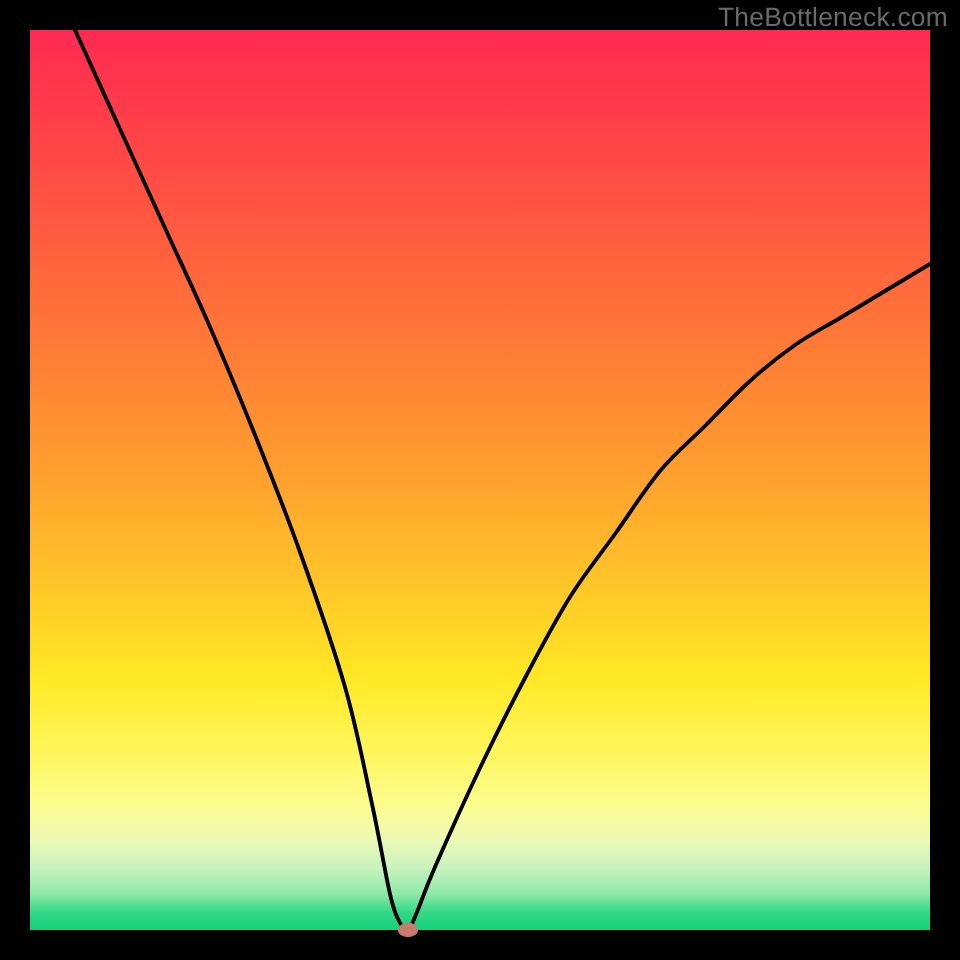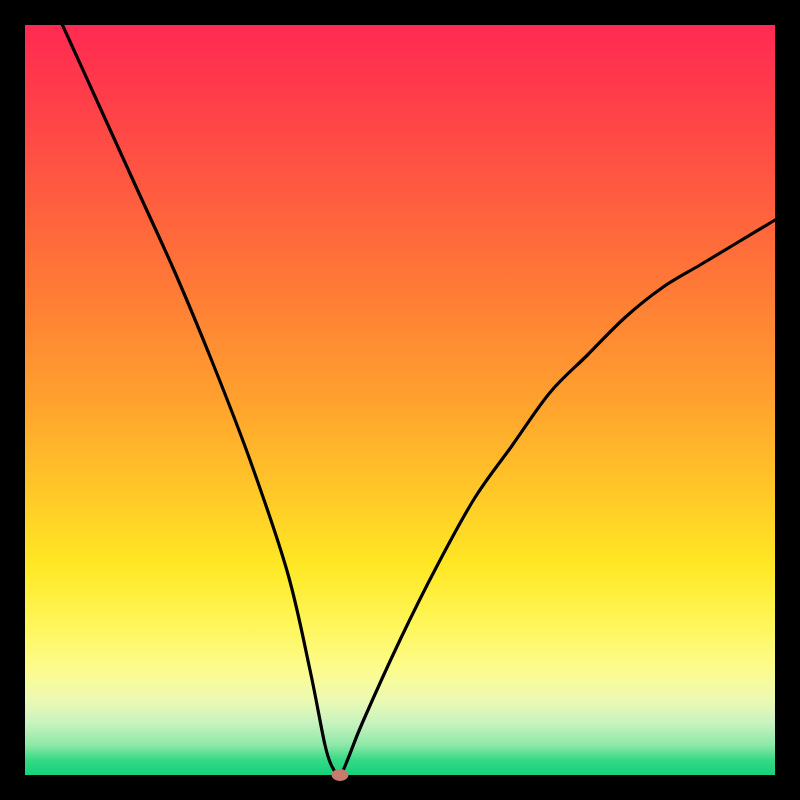--- a/index.html
+++ b/index.html
@@ -72,13 +72,14 @@
 </head>
 <body>
 
 <div class="frame">
   <div class="plot-area">
     <svg class="curve" viewBox="0 0 750 750" preserveAspectRatio="none">
       <path d="M 37.5 0 C 43.75 13.75, 62.50 55.00, 75.00 82.50 C 87.50 110.00, 100.00 137.50, 112.50 165.00 C 125.00 192.50, 137.50 218.75, 150.00 247.50 C 162.50 276.25, 175.00 306.25, 187.50 337.50 C 200.00 368.75, 212.50 400.00, 225.00 435.00 C 237.50 470.00, 252.50 512.50, 262.50 547.50 C 272.50 582.50, 278.75 616.25, 285.00 645.00 C 291.25 673.75, 296.25 703.75, 300.00 720.00 C 303.75 736.25, 305.00 737.50, 307.50 742.50 C 310.00 747.50, 312.50 751.25, 315.00 750.00 C 317.50 748.75, 318.75 743.75, 322.50 735.00 C 326.25 726.25, 328.75 717.50, 337.50 697.50 C 346.25 677.50, 362.50 641.25, 375.00 615.00 C 387.50 588.75, 400.00 563.75, 412.50 540.00 C 425.00 516.25, 437.50 492.50, 450.00 472.50 C 462.50 452.50, 475.00 437.50, 487.50 420.00 C 500.00 402.50, 512.50 382.50, 525.00 367.50 C 537.50 352.50, 550.00 342.50, 562.50 330.00 C 575.00 317.50, 587.50 303.75, 600.00 292.50 C 612.50 281.25, 625.00 271.25, 637.50 262.50 C 650.00 253.75, 662.50 247.50, 675.00 240.00 C 687.50 232.50, 700.00 225.00, 712.50 217.50 C 725.00 210.00, 743.75 198.75, 750.00 195.00" fill="none" stroke="#000" stroke-width="3.2" stroke-linecap="round" stroke-linejoin="round"></path>
     </svg>
     <div class="marker" style="left: 315px; top: 750px;"></div>
   </div>
+  <div class="watermark">TheBottleneck.com</div>
 </div>
 
 </body></html>

